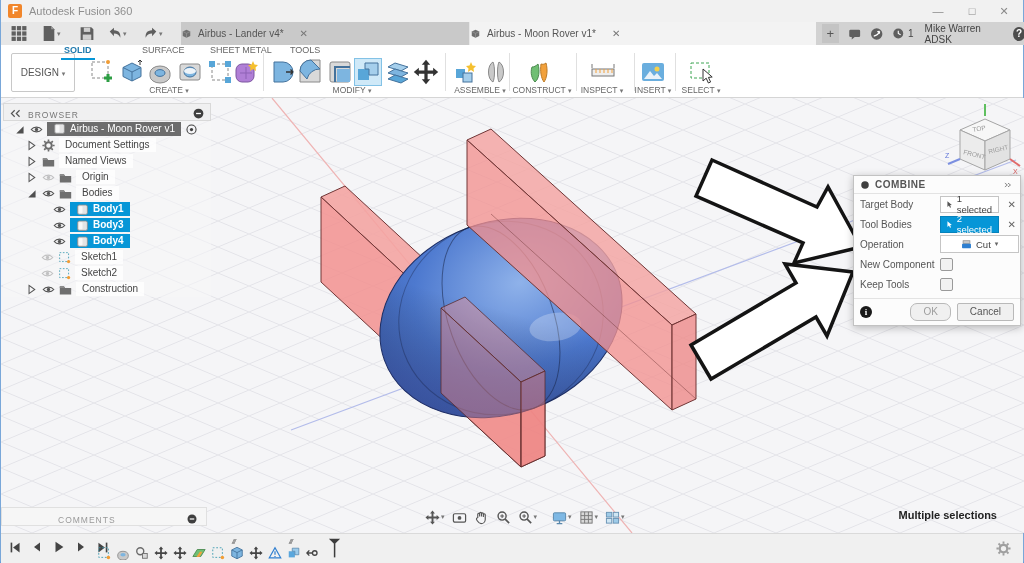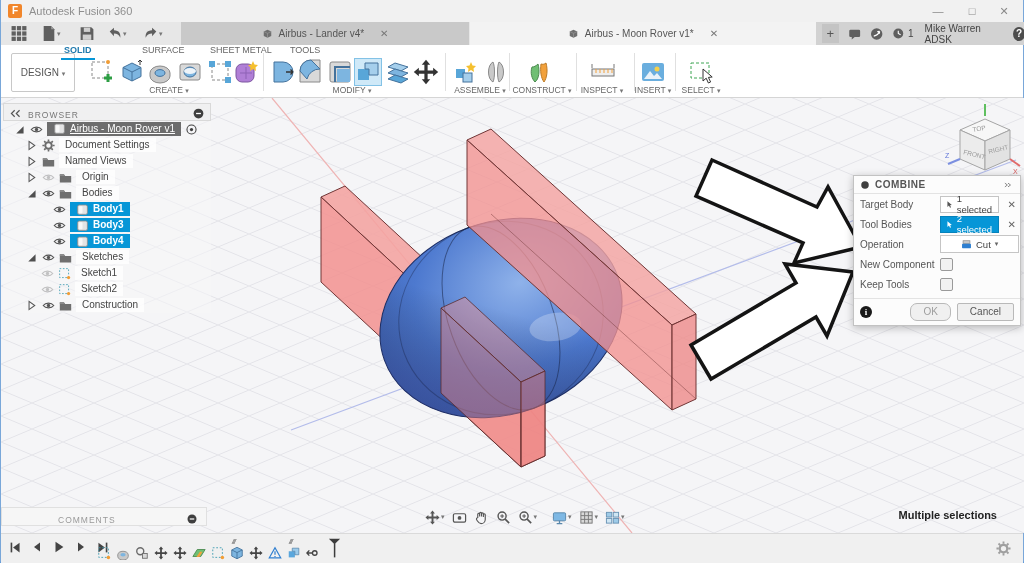--- a/index.html
+++ b/index.html
@@ -13,21 +13,21 @@
   #titlebar{left:0;top:0;width:100%;height:22px;background:#f1f1f1;}
   #app-logo{left:7px;top:4px;width:14px;height:14px;background:#f1862b;color:#fff;
     font-weight:bold;font-size:10px;text-align:center;line-height:14px;border-radius:2px;}
   #app-title{left:28px;top:5px;font-size:11px;color:#8f8f8f;}
   .winbtn{top:2px;width:30px;height:18px;color:#8a8a8a;font-size:11px;text-align:center;line-height:18px;}
 
   
   #tabstrip{left:0;top:22px;width:100%;height:23px;background:#e7e7e7;}
   .qat{top:3px;width:20px;height:17px;color:#5f5f5f;}
   .caret{font-size:7px;color:#777;}
-  .doc-tab{top:0;height:23px;display:flex;align-items:center;justify-content:center;font-size:10px;color:#555;gap:6px;}
+  .doc-tab{top:0;height:23px;display:flex;align-items:center;font-size:10px;color:#555;gap:6px;}
   #tab-inactive{left:180px;width:288px;background:#c9c9c9;}
   #tab-active{left:469px;width:346px;background:#f3f3f3;}
   .tabcube{width:11px;height:10px;}
   .tab-close{color:#777;font-size:10px;margin-left:10px;}
   #tabright{left:815px;top:0;width:209px;height:23px;background:#d2d2d2;display:flex;align-items:center;gap:9px;padding-left:6px;box-sizing:border-box;}
   #newtab-btn{width:20px;height:19px;background:#c4c4c4;color:#555;font-size:13px;text-align:center;line-height:19px;}
   #notif-count{font-size:10px;color:#444;margin-left:-6px;}
   #user-name{font-size:10px;color:#444;margin-left:2px;}
   #help-btn{width:14px;height:14px;border-radius:50%;background:#4d4d4d;color:#fff;font-size:10px;font-weight:bold;text-align:center;line-height:14px;margin-left:8px;}
 
@@ -44,21 +44,21 @@
 
   
   #viewport{left:0;top:98px;width:1024px;height:435px;}
 
   
   #browser{left:2px;top:103px;width:208px;background:rgba(246,246,248,0.55);font-size:10px;color:#444;}
   #browser-header{display:flex;align-items:flex-end;height:16px;background:rgba(240,240,240,0.9);border:1px solid #d9d9d9;padding:0 5px;gap:6px;}
   #browser-title{letter-spacing:1px;color:#777;font-size:8.5px;flex:1;}
   .trow{display:flex;align-items:center;height:16px;gap:4px;}
   .chip{padding:0 6px;height:14px;line-height:14px;background:rgba(255,255,255,0.75);}
-  .chip.root{background:#6d6d6d;color:#fff;display:flex;align-items:flex-start;gap:4px;text-decoration:underline;}
+  .chip.root{background:#6d6d6d;color:#fff;display:flex;align-items:flex-start;gap:4px;}
   .chip.sel{background:#0696d7;color:#fff;display:flex;align-items:center;gap:4px;font-weight:bold;}
   .ti{width:13px;height:13px;flex:none;}
   .dim{opacity:.32;}
 
   
   #dialog{left:852px;top:175px;width:166px;background:#fcfcfc;border:1px solid #c2c2c2;
     box-shadow:0 2px 8px rgba(0,0,0,0.25);font-size:10px;color:#555;}
   #dialog-header{height:17px;display:flex;align-items:center;gap:5px;padding:0 6px;border-bottom:1px solid #e3e3e3;}
   #dialog-title{font-size:10px;font-weight:bold;color:#555;letter-spacing:.5px;flex:1;}
   .drow{display:flex;align-items:center;height:20px;padding:0 6px;gap:4px;}
@@ -586,32 +586,20 @@
           <use href="#sym-eye"></use>
         </svg>
       <span class="chip sel">
           <svg class="ti" viewBox="0 0 16 16">
             <use href="#sym-body"></use>
           </svg>
           <span>Body4</span>
         </span>
     </div>
 
-    <div class="trow" style="padding-left:22px">
-      <svg class="ti" viewBox="0 0 16 16">
-          <use href="#sym-tri-open"></use>
-        </svg>
-      <svg class="ti" viewBox="0 0 16 16">
-          <use href="#sym-eye"></use>
-        </svg>
-      <svg class="ti" viewBox="0 0 16 16">
-          <use href="#sym-folder"></use>
-        </svg>
-      <span class="chip">Sketches</span>
-    </div>
 
     <div class="trow" style="padding-left:38px">
       <svg class="ti dim" viewBox="0 0 16 16">
           <use href="#sym-eye"></use>
         </svg>
       <svg class="ti" viewBox="0 0 16 16">
           <use href="#sym-sketch"></use>
         </svg>
       <span class="chip">Sketch1</span>
     </div>

